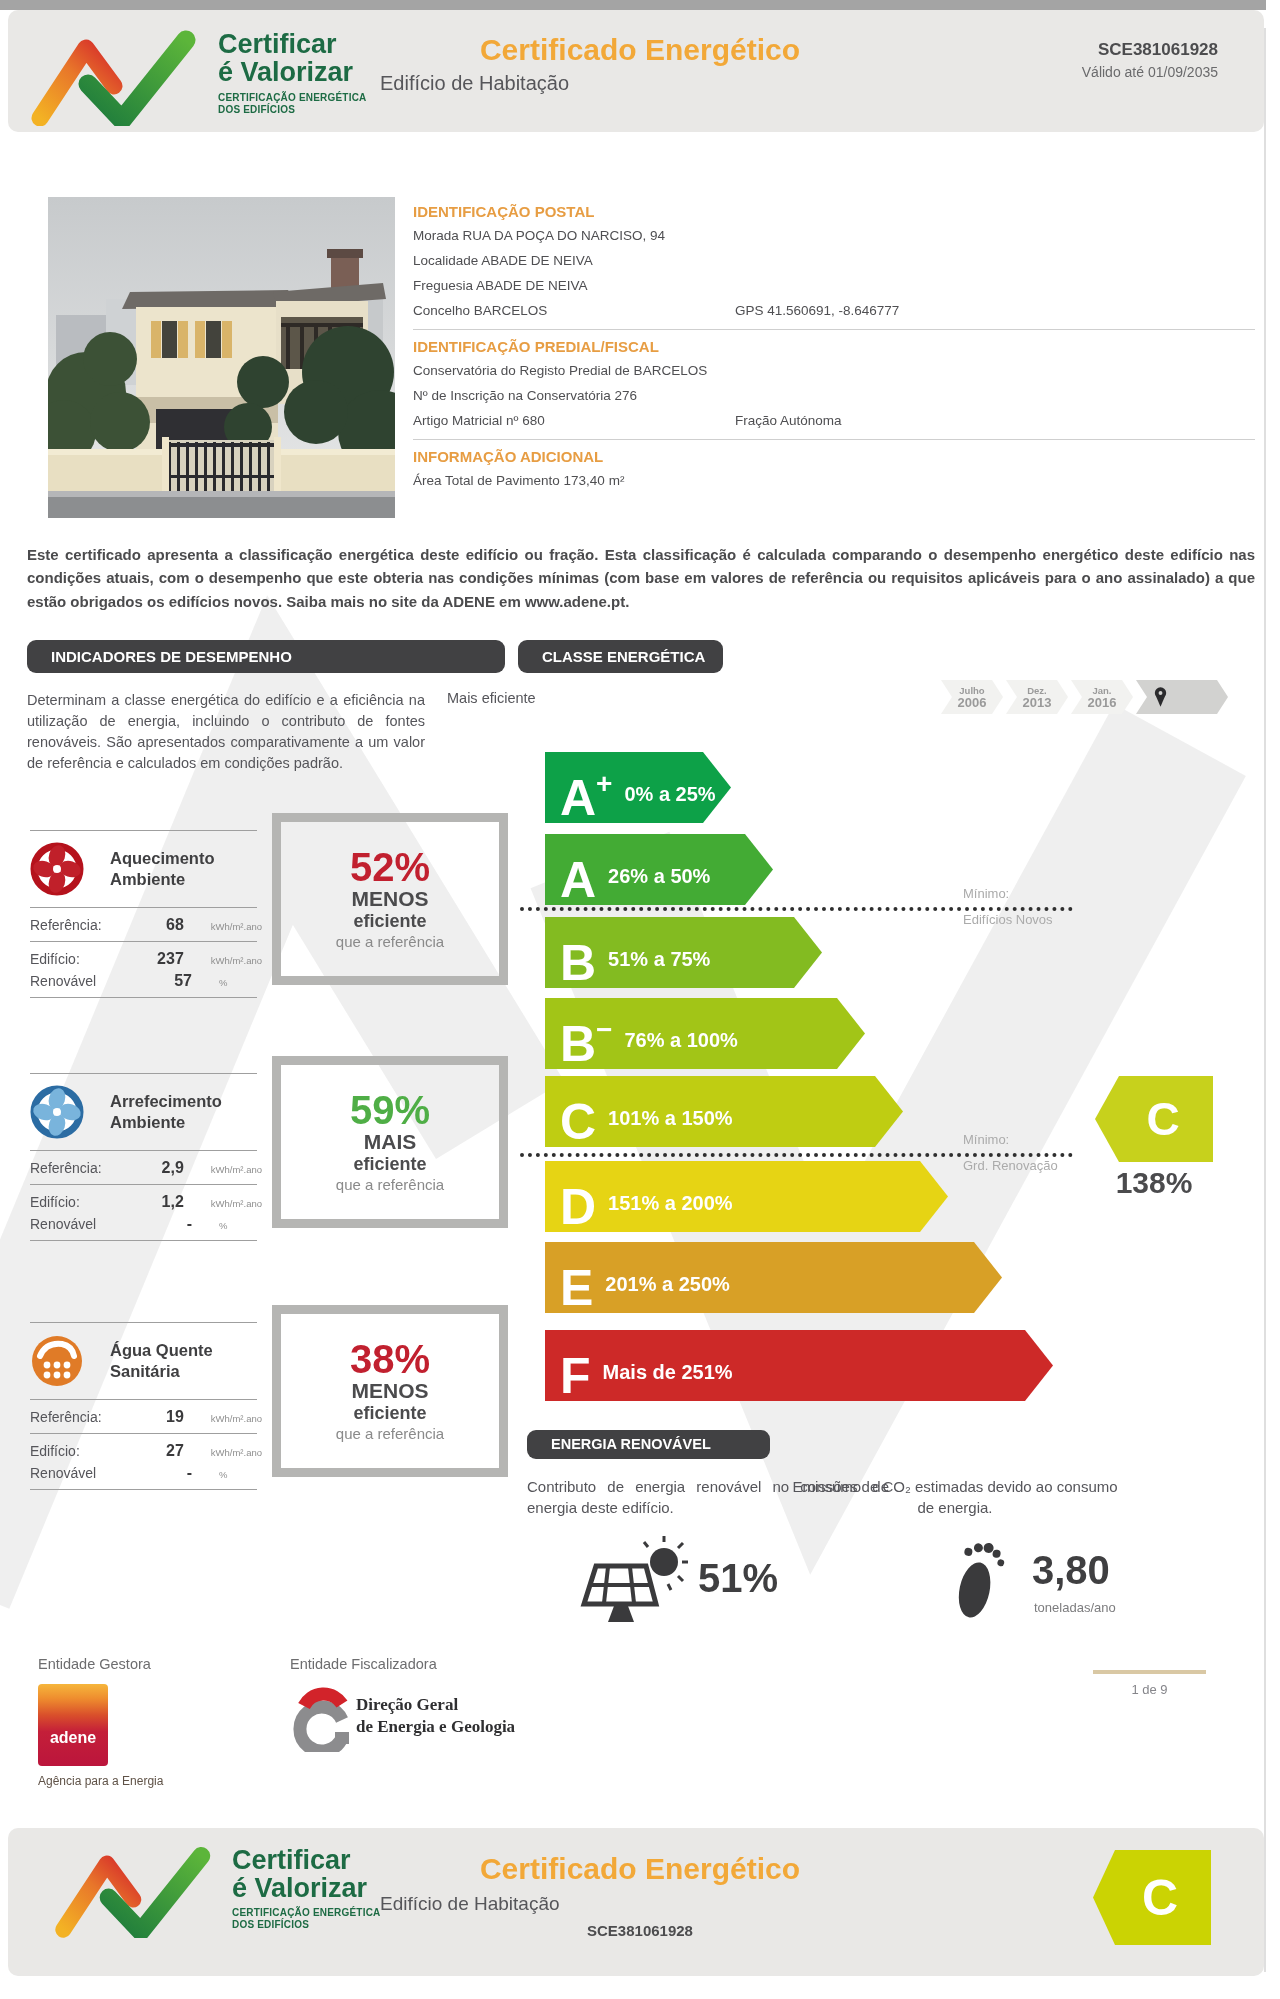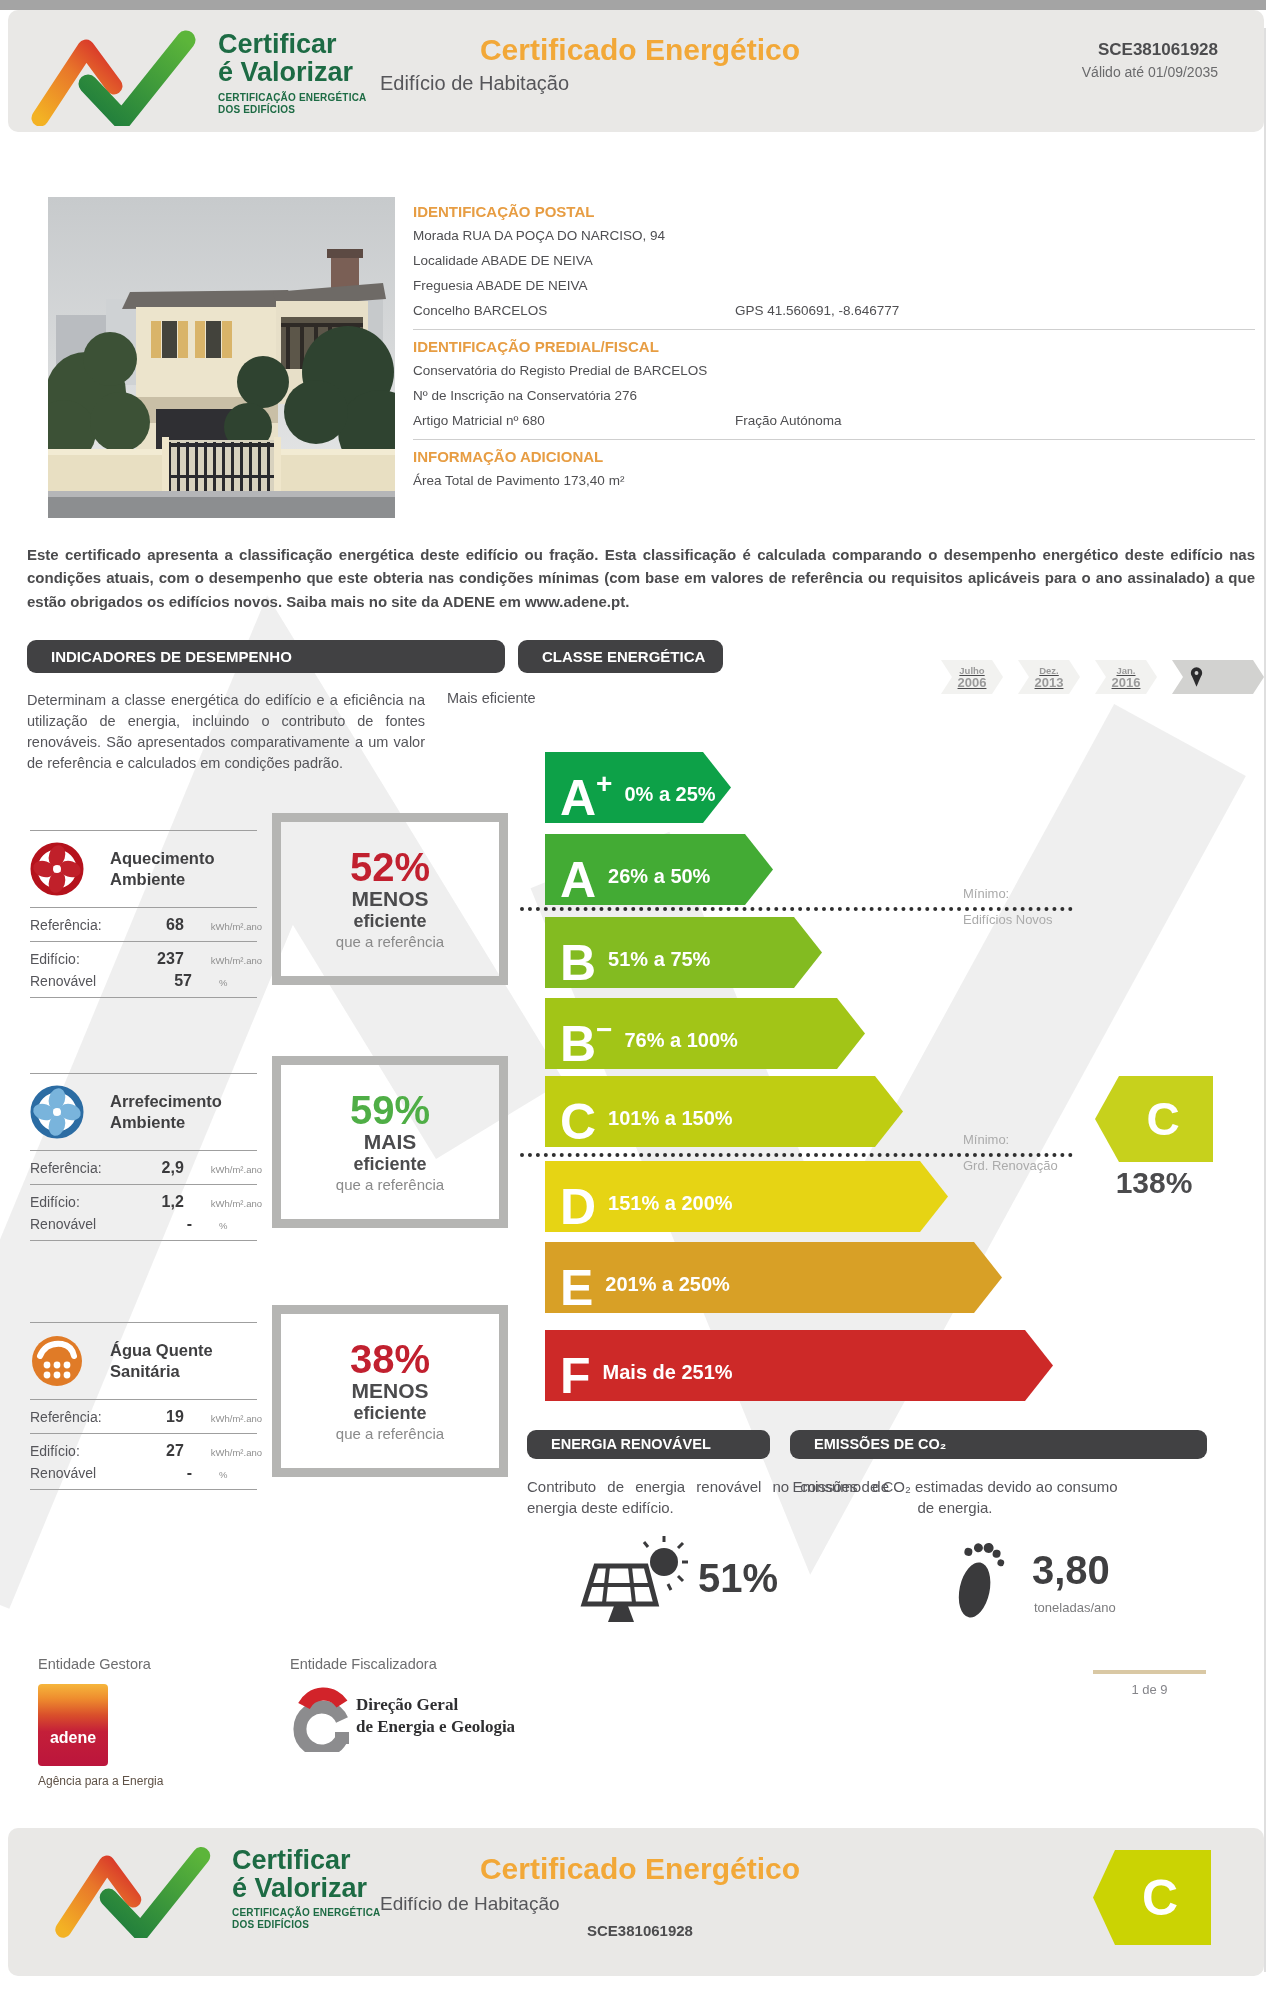--- a/index.html
+++ b/index.html
@@ -29,21 +29,21 @@
   .id-right{position:absolute;left:322px;top:0;}
   .id-div{height:1px;background:#cfcfcf;margin:10px 0 4px 0;}
 
   .intro{left:27px;top:543px;width:1228px;font-size:15px;font-weight:bold;color:#4b4b4d;line-height:1.55;text-align:justify;}
 
   .secbar{height:33px;background:#414143;border-radius:9px;color:#ffffff;font-size:15px;font-weight:bold;line-height:33px;padding-left:24px;box-sizing:border-box;}
 
   .desc{left:27px;top:690px;width:398px;font-size:14.5px;color:#55555a;line-height:1.45;text-align:justify;}
   .more-eff{left:447px;top:690px;font-size:14.5px;color:#55555a;}
 
-  .timeline{left:941px;top:660px;display:flex;gap:15px;text-decoration:underline;}
+  .timeline{left:941px;top:680px;display:flex;gap:3px;}
   .tl-chip{width:62px;height:34px;background:#f2f2f0;clip-path:polygon(0 0,calc(100% - 11px) 0,100% 50%,calc(100% - 11px) 100%,0 100%,11px 50%);display:flex;flex-direction:column;align-items:center;justify-content:center;filter:drop-shadow(0 0 1px #c0c0c0);}
   .tl-m{font-size:9.5px;font-weight:bold;color:#9a9a9a;line-height:11px;}
   .tl-y{font-size:13px;font-weight:bold;color:#9a9a9a;line-height:14px;}
   .tl-chip.cur{width:92px;background:#d2d2d0;flex-direction:row;gap:5px;}
   .tl-chip.cur .tl-col{display:flex;flex-direction:column;align-items:center;}
   .tl-chip.cur .tl-m{color:#58585a;}
   .tl-chip.cur .tl-y{font-size:17px;color:#39393b;line-height:16px;margin-top:44px;}
 
   .scale{left:545px;top:752px;width:530px;height:660px;}
   .scale-bar{left:0;height:71px;display:flex;align-items:baseline;color:#ffffff;clip-path:polygon(0 0,calc(100% - 28px) 0,100% 50%,calc(100% - 28px) 100%,0 100%);}
@@ -465,21 +465,20 @@
     <polygon points="6,68 78,68 68,30 18,30" fill="#ffffff" stroke="#3a3a3c" stroke-width="5"></polygon>
     <g stroke="#3a3a3c" stroke-width="4">
       <line x1="30" y1="31" x2="26" y2="67"></line>
         <line x1="52" y1="31" x2="56" y2="67"></line>
       <line x1="13" y1="49" x2="72" y2="49"></line>
     </g>
     <polygon points="36,70 50,70 56,86 30,86" fill="#3a3a3c"></polygon>
   </svg>
   <div class="abs big-val" style="left:698px;top:1556px;">51%</div>
 
-  <div class="abs secbar" style="left:790px;top:1430px;width:417px;height:29px;line-height:29px;font-size:14.5px;">EMISSÕES DE CO₂</div>
   <div class="abs mini-text" style="left:790px;top:1476px;width:330px;text-align:center;">Emissões de CO₂ estimadas devido ao consumo de energia.</div>
   <svg class="abs" style="left:945px;top:1528px;" width="60" height="100" viewBox="0 0 60 100">
     <g fill="#3a3a3c" transform="rotate(12 30 60)">
       <ellipse cx="30" cy="62" rx="15" ry="28"></ellipse>
       <circle cx="16" cy="26" r="4"></circle>
         <circle cx="25" cy="20" r="4.5"></circle>
       <circle cx="35" cy="18" r="5"></circle>
         <circle cx="44" cy="22" r="4"></circle>
         <circle cx="50" cy="30" r="3.4"></circle>
     </g>

